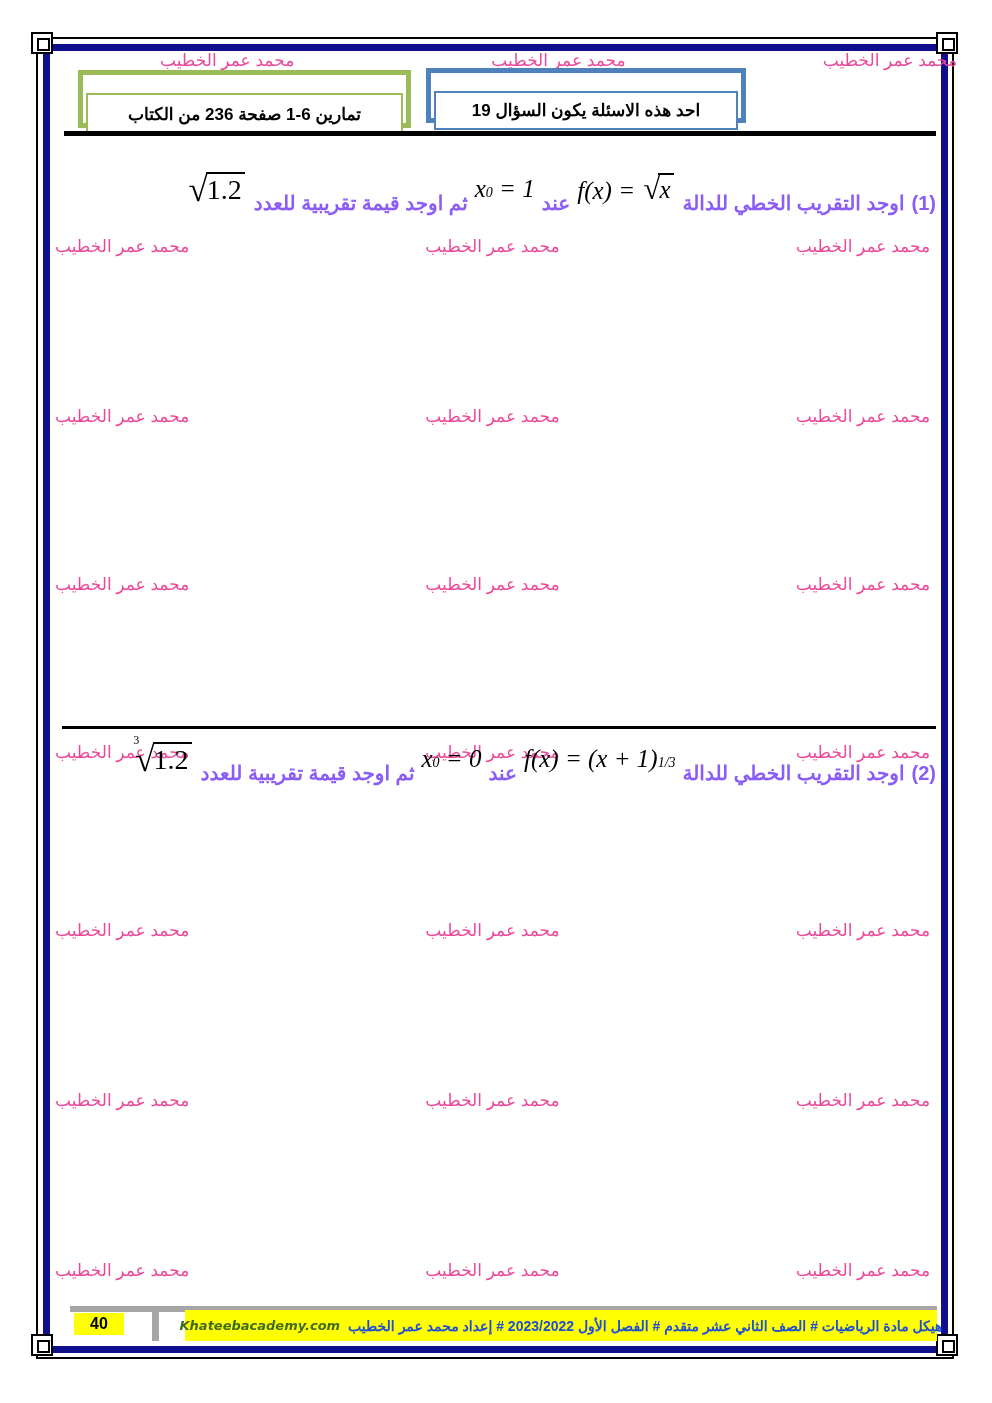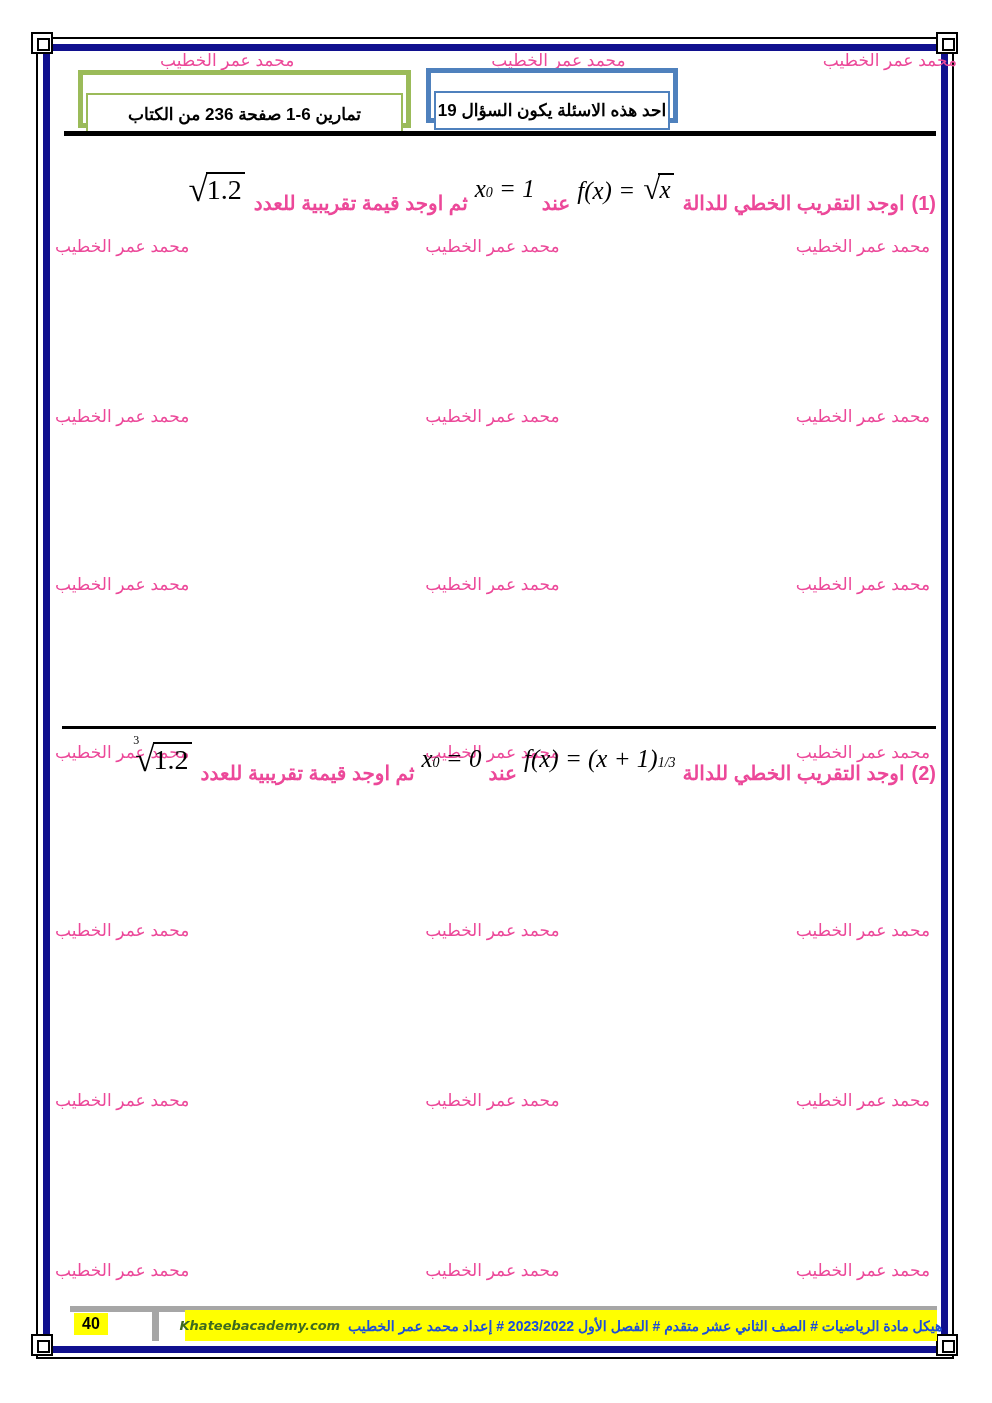--- a/index.html
+++ b/index.html
@@ -33,50 +33,50 @@
   .red-box{position:absolute;left:777px;top:72px;width:155px;height:42px;
            background:#C0504D;border:1px solid #953634;box-sizing:border-box;
            box-shadow:0 0 0 3px #F2ECEC,5px 6px 0 -1px #CFCFCF;
            display:flex;align-items:center;justify-content:center;
            direction:rtl;font-weight:700;font-size:20px;color:#000;}
   .band-box{position:absolute;box-sizing:border-box;padding:5px;}
   .band-inner1{width:100%;height:100%;background:#fff;box-sizing:border-box;padding:3px;}
   .band-inner2{width:100%;height:100%;background:#fff;box-sizing:border-box;
                display:flex;align-items:center;justify-content:center;
                direction:rtl;font-weight:700;font-size:17px;color:#000;white-space:nowrap;margin-top:15px;}
-  .blue-box{left:426px;top:68px;width:252px;height:55px;background:#4F81BD;}
+  .blue-box{left:426px;top:68px;width:320px;height:55px;background:#4F81BD;}
   .blue-box .band-inner2{border:2px solid #4F81BD;}
   .green-box{left:78px;top:70px;width:333px;height:58px;background:#9BBB59;}
   .green-box .band-inner2{border:2px solid #9BBB59;}
 
   .thick-rule{position:absolute;left:64px;top:131px;width:872px;height:5px;background:#000;}
   .mid-rule{position:absolute;left:62px;top:726px;width:874px;height:3px;background:#000;}
 
   
   .question{position:absolute;right:56px;direction:rtl;display:flex;
             align-items:center;gap:7px;white-space:nowrap;}
   .q1{top:163px;height:52px;}
   .q2{top:733px;height:52px;}
-  .q-text{font-weight:700;font-size:20px;color:#ec4899;margin-top:28px;}
+  .q-text{font-weight:700;font-size:20px;color:#8b5cf6;margin-top:28px;}
   .math{direction:ltr;unicode-bidi:isolate;font-family:"Liberation Serif",serif;
         font-style:italic;font-size:25px;color:#000;display:inline-flex;
         align-items:baseline;}
   .math sub{font-size:14px;font-style:italic;}
   .math sup{font-size:14px;font-style:italic;vertical-align:super;}
   .sqrt{display:inline-flex;align-items:flex-start;position:relative;margin:0 2px;}
   .sqrt .sign{font-style:normal;font-size:1.25em;line-height:1;margin-right:-2px;}
   .sqrt .rad{border-top:2px solid #000;padding:1px 3px 0 1px;line-height:1.1;}
   .root-idx{position:absolute;left:-2px;top:-9px;font-size:12px;font-style:normal;}
   .target{font-size:28px;}
 
   
   .footer-rule{position:absolute;left:70px;top:1306px;width:867px;height:6px;background:#A6A6A6;}
   .footer-vbar{position:absolute;left:152px;top:1306px;width:7px;height:35px;background:#A6A6A6;}
   .page-num{position:absolute;left:74px;top:1313px;background:#FFFF00;color:#000;
-            font-weight:700;font-size:16px;padding:2px 8px;}
+            font-weight:700;font-size:16px;padding:2px 16px;}
   .footer-strip{position:absolute;left:185px;top:1310px;width:752px;height:31px;
                 background:#FFFF00;display:flex;align-items:center;justify-content:center;
                 gap:8px;direction:rtl;white-space:nowrap;}
   .footer-ar{color:#1d4ed8;font-weight:700;font-size:14px;}
   .footer-site{color:#3F6B1F;font-weight:700;font-size:13px;font-style:italic;
                font-family:"DejaVu Sans",sans-serif;direction:ltr;unicode-bidi:isolate;}
 </style>
 </head>
 <body>
 

